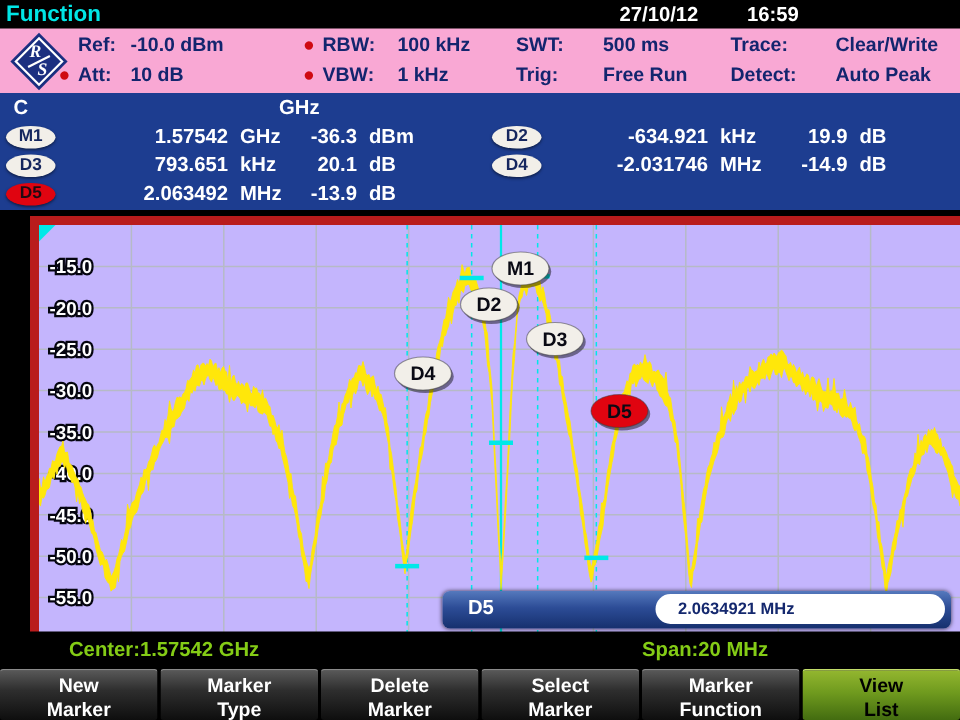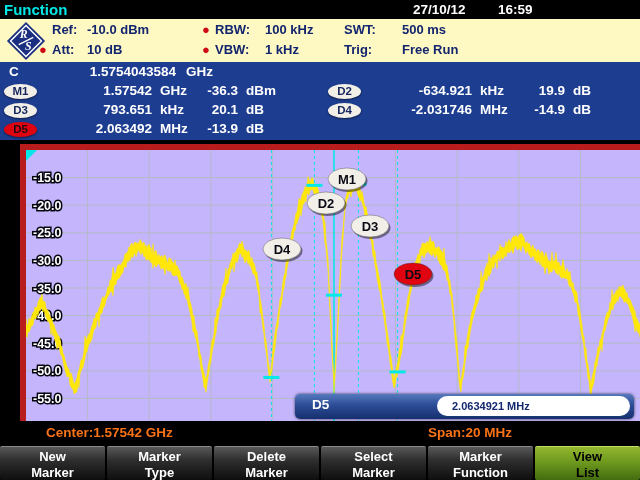--- a/index.html
+++ b/index.html
@@ -4,21 +4,21 @@
 <style>
   html,body{margin:0;padding:0;background:#000;}
   #screen{position:relative;width:640px;height:480px;background:#000;overflow:hidden;
           font-family:"Liberation Sans",sans-serif;font-weight:bold;-webkit-font-smoothing:antialiased;}
   
   #titlebar{position:absolute;left:0;top:0;width:640px;height:19px;background:#000;}
   #app-title{position:absolute;left:4px;top:1px;font-size:15px;color:#00e6e6;}
   #date{position:absolute;left:413px;top:2px;font-size:13.5px;color:#fff;}
   #time{position:absolute;left:498px;top:2px;font-size:13.5px;color:#fff;}
   
-  #header{position:absolute;left:0;top:19px;width:640px;height:43px;background:#fef9c3;color:#13256e;font-size:13px;}
+  #header{position:absolute;left:0;top:19px;width:640px;height:43px;background:#f9a8d4;color:#13256e;font-size:13px;}
   .hcol{position:absolute;top:1px;}
   .hrow{height:20px;line-height:20px;white-space:nowrap;display:flex;}
   .bullet{color:#cf0a12;width:13px;display:inline-block;text-align:left;}
   .nobullet{width:13px;display:inline-block;}
   .hlabel{display:inline-block;}
   #hcol1{left:39px;} #hcol1 .hlabel{width:35px;}
   #hcol2{left:202px;} #hcol2 .hlabel{width:50px;}
   #hcol3{left:344px;} #hcol3 .hlabel{width:58px;}
   #hcol4{left:487px;} #hcol4 .hlabel{width:70px;}
   
@@ -43,21 +43,21 @@
   #plot-wrap{position:absolute;left:20px;top:144px;width:616px;height:276px;background:#c4b5fd;border:6px solid #b91c1c;}
   #plot-svg{position:absolute;left:0;top:0;}
   
   #entry-bar{position:absolute;left:295px;top:394px;width:339px;height:25px;border-radius:5px;
              background:linear-gradient(180deg,#5579bd 0%,#2c4c96 45%,#16306e 100%);
              box-shadow:0 0 3px rgba(0,0,0,.7);}
   #entry-label{position:absolute;left:17px;top:3px;font-size:13.5px;color:#fff;}
   #entry-field{position:absolute;left:142px;top:2px;width:193px;height:20px;background:#fff;border-radius:10px;
                color:#14286e;font-size:11px;line-height:20px;padding-left:15px;box-sizing:border-box;}
   
-  #inforow{position:absolute;left:0;top:421px;width:640px;height:25px;background:#000;color:#f97316;font-size:13.5px;}
+  #inforow{position:absolute;left:0;top:421px;width:640px;height:25px;background:#000;color:#84cc16;font-size:13.5px;}
   #center-val{position:absolute;left:46px;top:4px;}
   #span-val{position:absolute;left:428px;top:4px;}
   
   #softkeys{position:absolute;left:0;top:446px;width:640px;height:34px;background:#000;padding-left:48px;}
   .softkey{position:absolute;top:0;width:105px;height:34px;text-align:center;color:#fff;font-size:13px;
            line-height:15.5px;padding-top:2px;box-sizing:border-box;
            background:linear-gradient(180deg,#585858 0%,#2e2e2e 40%,#0e0e0e 100%);
            border-top:1px solid #8a8a8a;border-radius:2px;cursor:pointer;}
   .softkey.active{background:linear-gradient(180deg,#93b62f 0%,#6f9a1e 45%,#436c10 100%);
                   border-top:1px solid #c2dd6a;color:#000;}
@@ -101,34 +101,43 @@
     <div class="hcol" id="hcol3">
       <div class="hrow">
           <span class="hlabel">SWT:</span>
           <span>500 ms</span>
         </div>
       <div class="hrow">
           <span class="hlabel">Trig:</span>
           <span>Free Run</span>
         </div>
     </div>
+    <div class="hcol" id="hcol4">
+      <div class="hrow">
+          <span class="hlabel">Trace:</span>
+          <span>Clear/Write</span>
+        </div>
+      <div class="hrow">
+          <span class="hlabel">Detect:</span>
+          <span>Auto Peak</span>
+        </div>
+    </div>
   </div>
 
   <svg id="logo" viewBox="0 0 44 44">
     <polygon points="22,1 43,22 22,43 1,22" fill="#1b2f80"></polygon>
     <polygon points="22,5 39,22 22,39 5,22" fill="none" stroke="#fff" stroke-width="1.6"></polygon>
     <text x="15" y="19" font-size="13" fill="#fff" font-family="Liberation Serif,serif" font-style="italic" font-weight="bold">R</text>
     <text x="21" y="32" font-size="13" fill="#fff" font-family="Liberation Serif,serif" font-style="italic" font-weight="bold">S</text>
     <line x1="14" y1="26" x2="30" y2="18" stroke="#fff" stroke-width="1.6"></line>
   </svg>
 
   <div id="mtable">
     <div class="mrow mrow0">
       <span class="mc c-lab">C</span>
-      <span class="mc c-numC">1.5754043584</span>
       <span class="mc c-unitC">GHz</span>
     </div>
     <div class="mrow mrow1">
       <span class="mc badge white b-l">M1</span>
       <span class="mc c-num">1.57542</span>
       <span class="mc c-unit">GHz</span>
       <span class="mc c-lvl">-36.3</span>
       <span class="mc c-lvlu">dBm</span>
       <span class="mc badge white b-r">D2</span>
       <span class="mc r-num">-634.921</span>

